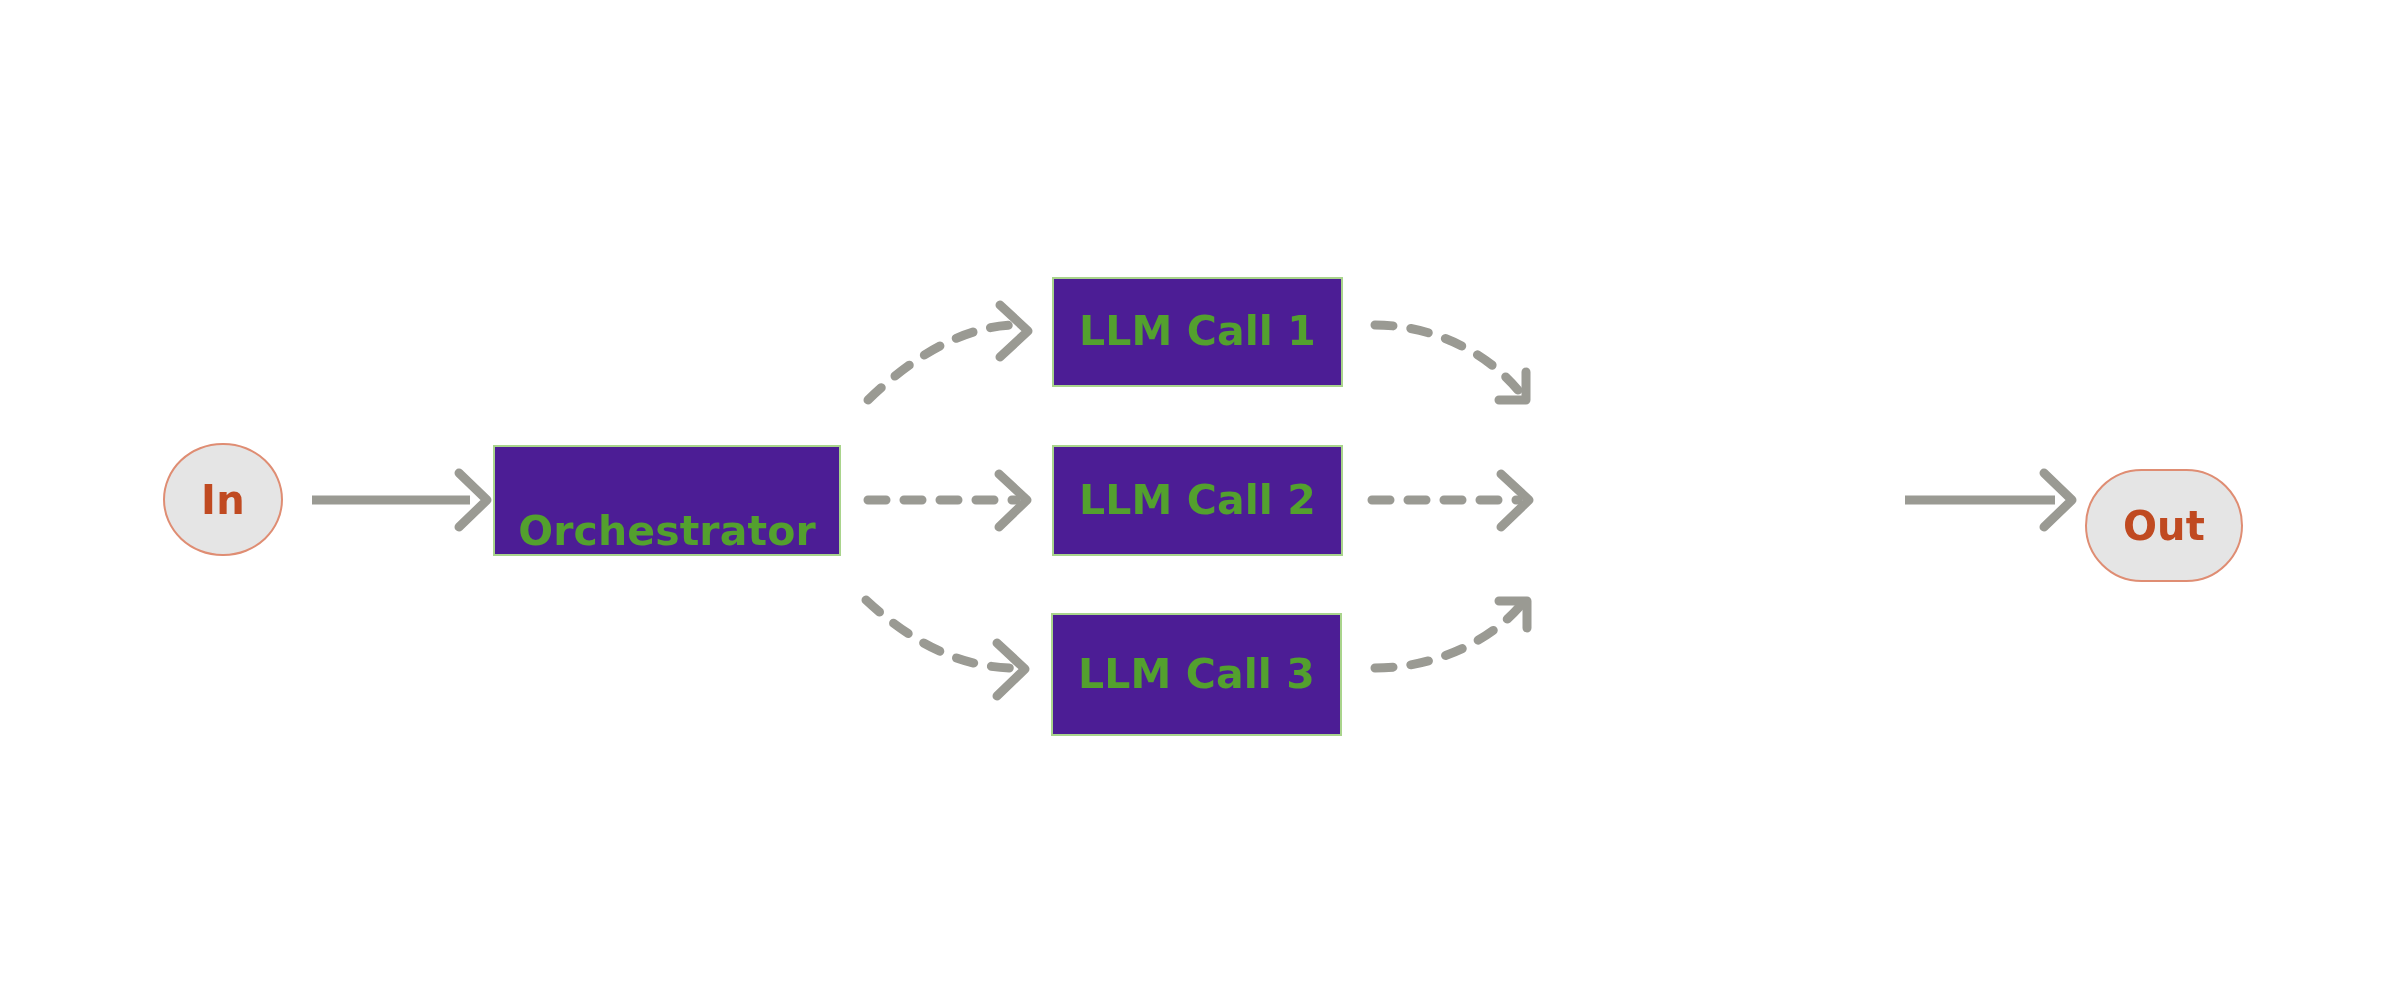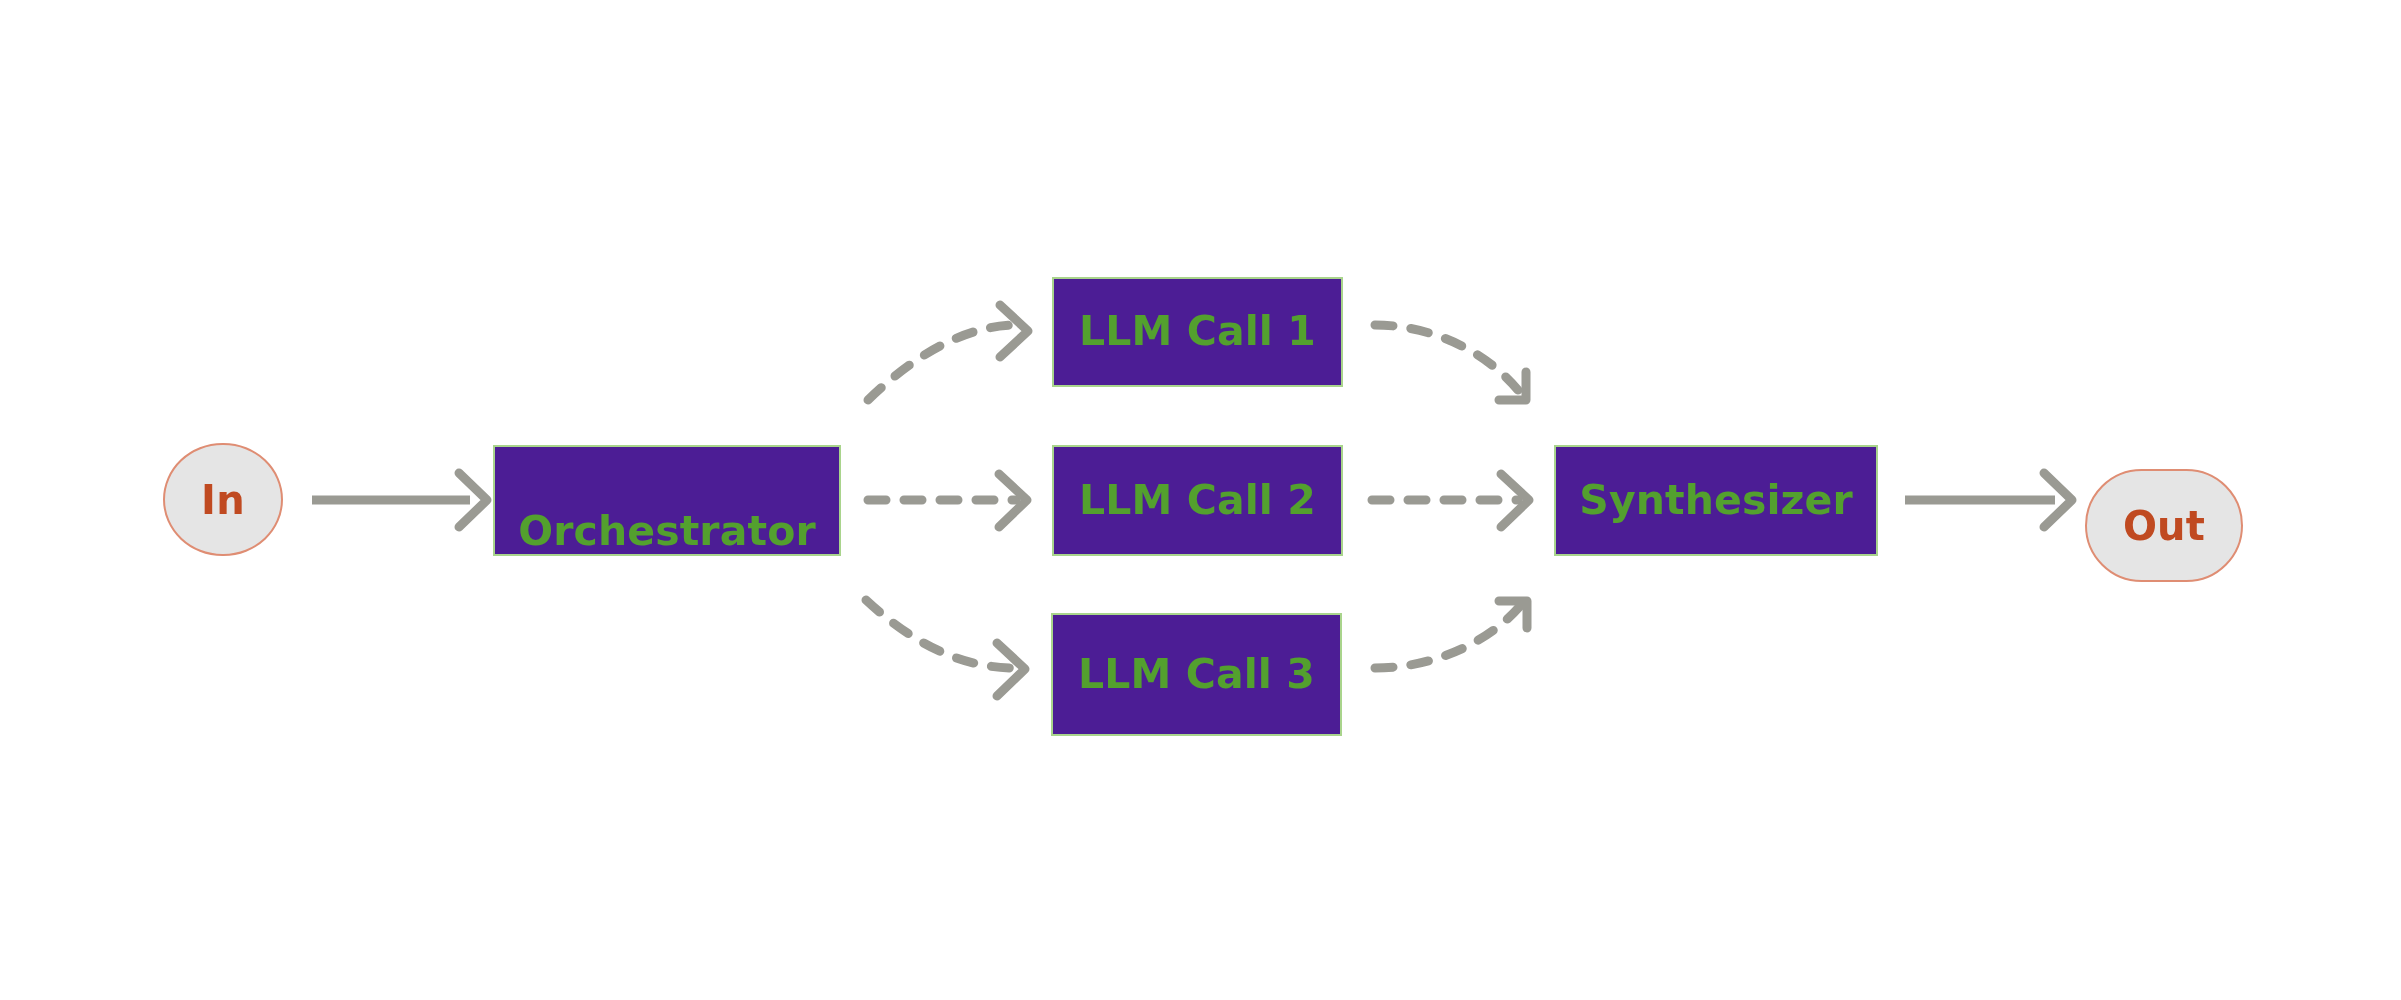--- a/index.html
+++ b/index.html
@@ -173,21 +173,18 @@
   </div>
 
   <div class="node node-process" id="node-llm-call-2">
     <span class="node-label">LLM Call 2</span>
   </div>
 
   <div class="node node-process" id="node-llm-call-3">
     <span class="node-label">LLM Call 3</span>
   </div>
 
-  <div class="node node-process" id="node-synthesizer">
-    <span class="node-label">Synthesizer</span>
-  </div>
 
   <div class="node node-terminal" id="node-out">
     <span class="node-label">Out</span>
   </div>
 
 </div>
 
 </body></html>

